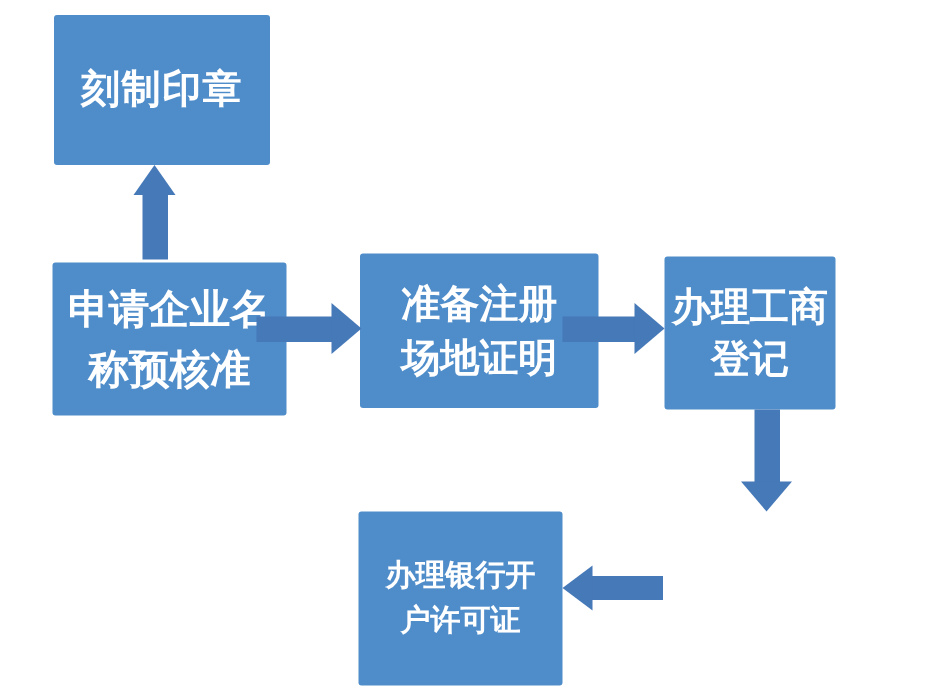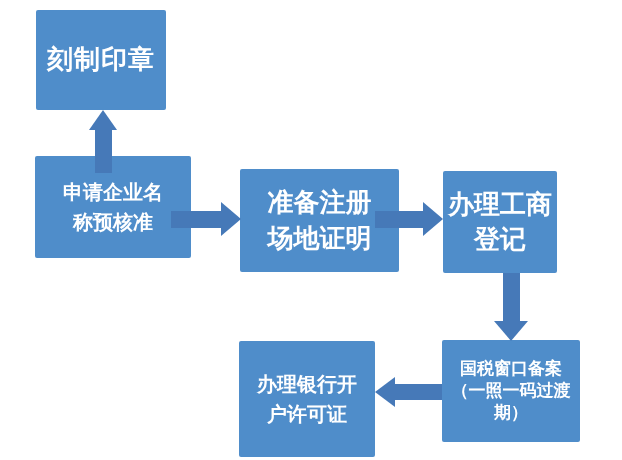--- a/index.html
+++ b/index.html
@@ -27,22 +27,22 @@
     align-items: center;
     justify-content: center;
     background: var(--box-fill);
     color: var(--text-color);
     font-weight: bold;
     text-align: center;
     white-space: pre-line;
     border-radius: 2px;
     box-sizing: border-box;
   }
-  .n1 { left: 36px;  top: 10px;  width: 130px; height: 100px; font-size: 26px; letter-spacing: 1px; line-height: 1.35; }
-  .n2 { left: 35px;  top: 156px; width: 156px; height: 102px; font-size: 20px; line-height: 1.5; }
+  .n1 { left: 36px;  top: 10px;  width: 144px; height: 100px; font-size: 26px; letter-spacing: 1px; line-height: 1.35; }
+  .n2 { left: 35px;  top: 175px; width: 156px; height: 102px; font-size: 27px; line-height: 1.5; }
   .n3 { left: 240px; top: 169px; width: 159px; height: 103px; font-size: 26px; line-height: 1.35; }
   .n4 { left: 443px; top: 171px; width: 114px; height: 102px; font-size: 26px; line-height: 1.35; }
   .n5 { left: 442px; top: 340px; width: 138px; height: 102px; font-size: 17px; line-height: 1.3; }
   .n6 { left: 239px; top: 341px; width: 136px; height: 116px;  font-size: 20px; line-height: 1.5; }
 
   .shaft, .head { position: absolute; }
   .shaft { background: var(--arrow-fill); }
   .head  { width: 0; height: 0; }
 
   
@@ -89,23 +89,20 @@
 
   <div class="node n2">申请企业名
 称预核准</div>
 
   <div class="node n3">准备注册
 场地证明</div>
 
   <div class="node n4">办理工商
 登记</div>
 
-  <div class="node n5">国税窗口备案
-（一照一码过渡
-期）</div>
 
   <div class="node n6">办理银行开
 户许可证</div>
 
   <div>
     <div class="shaft a1-shaft"></div>
     <div class="head a1-head"></div>
   </div>
 
   <div>

